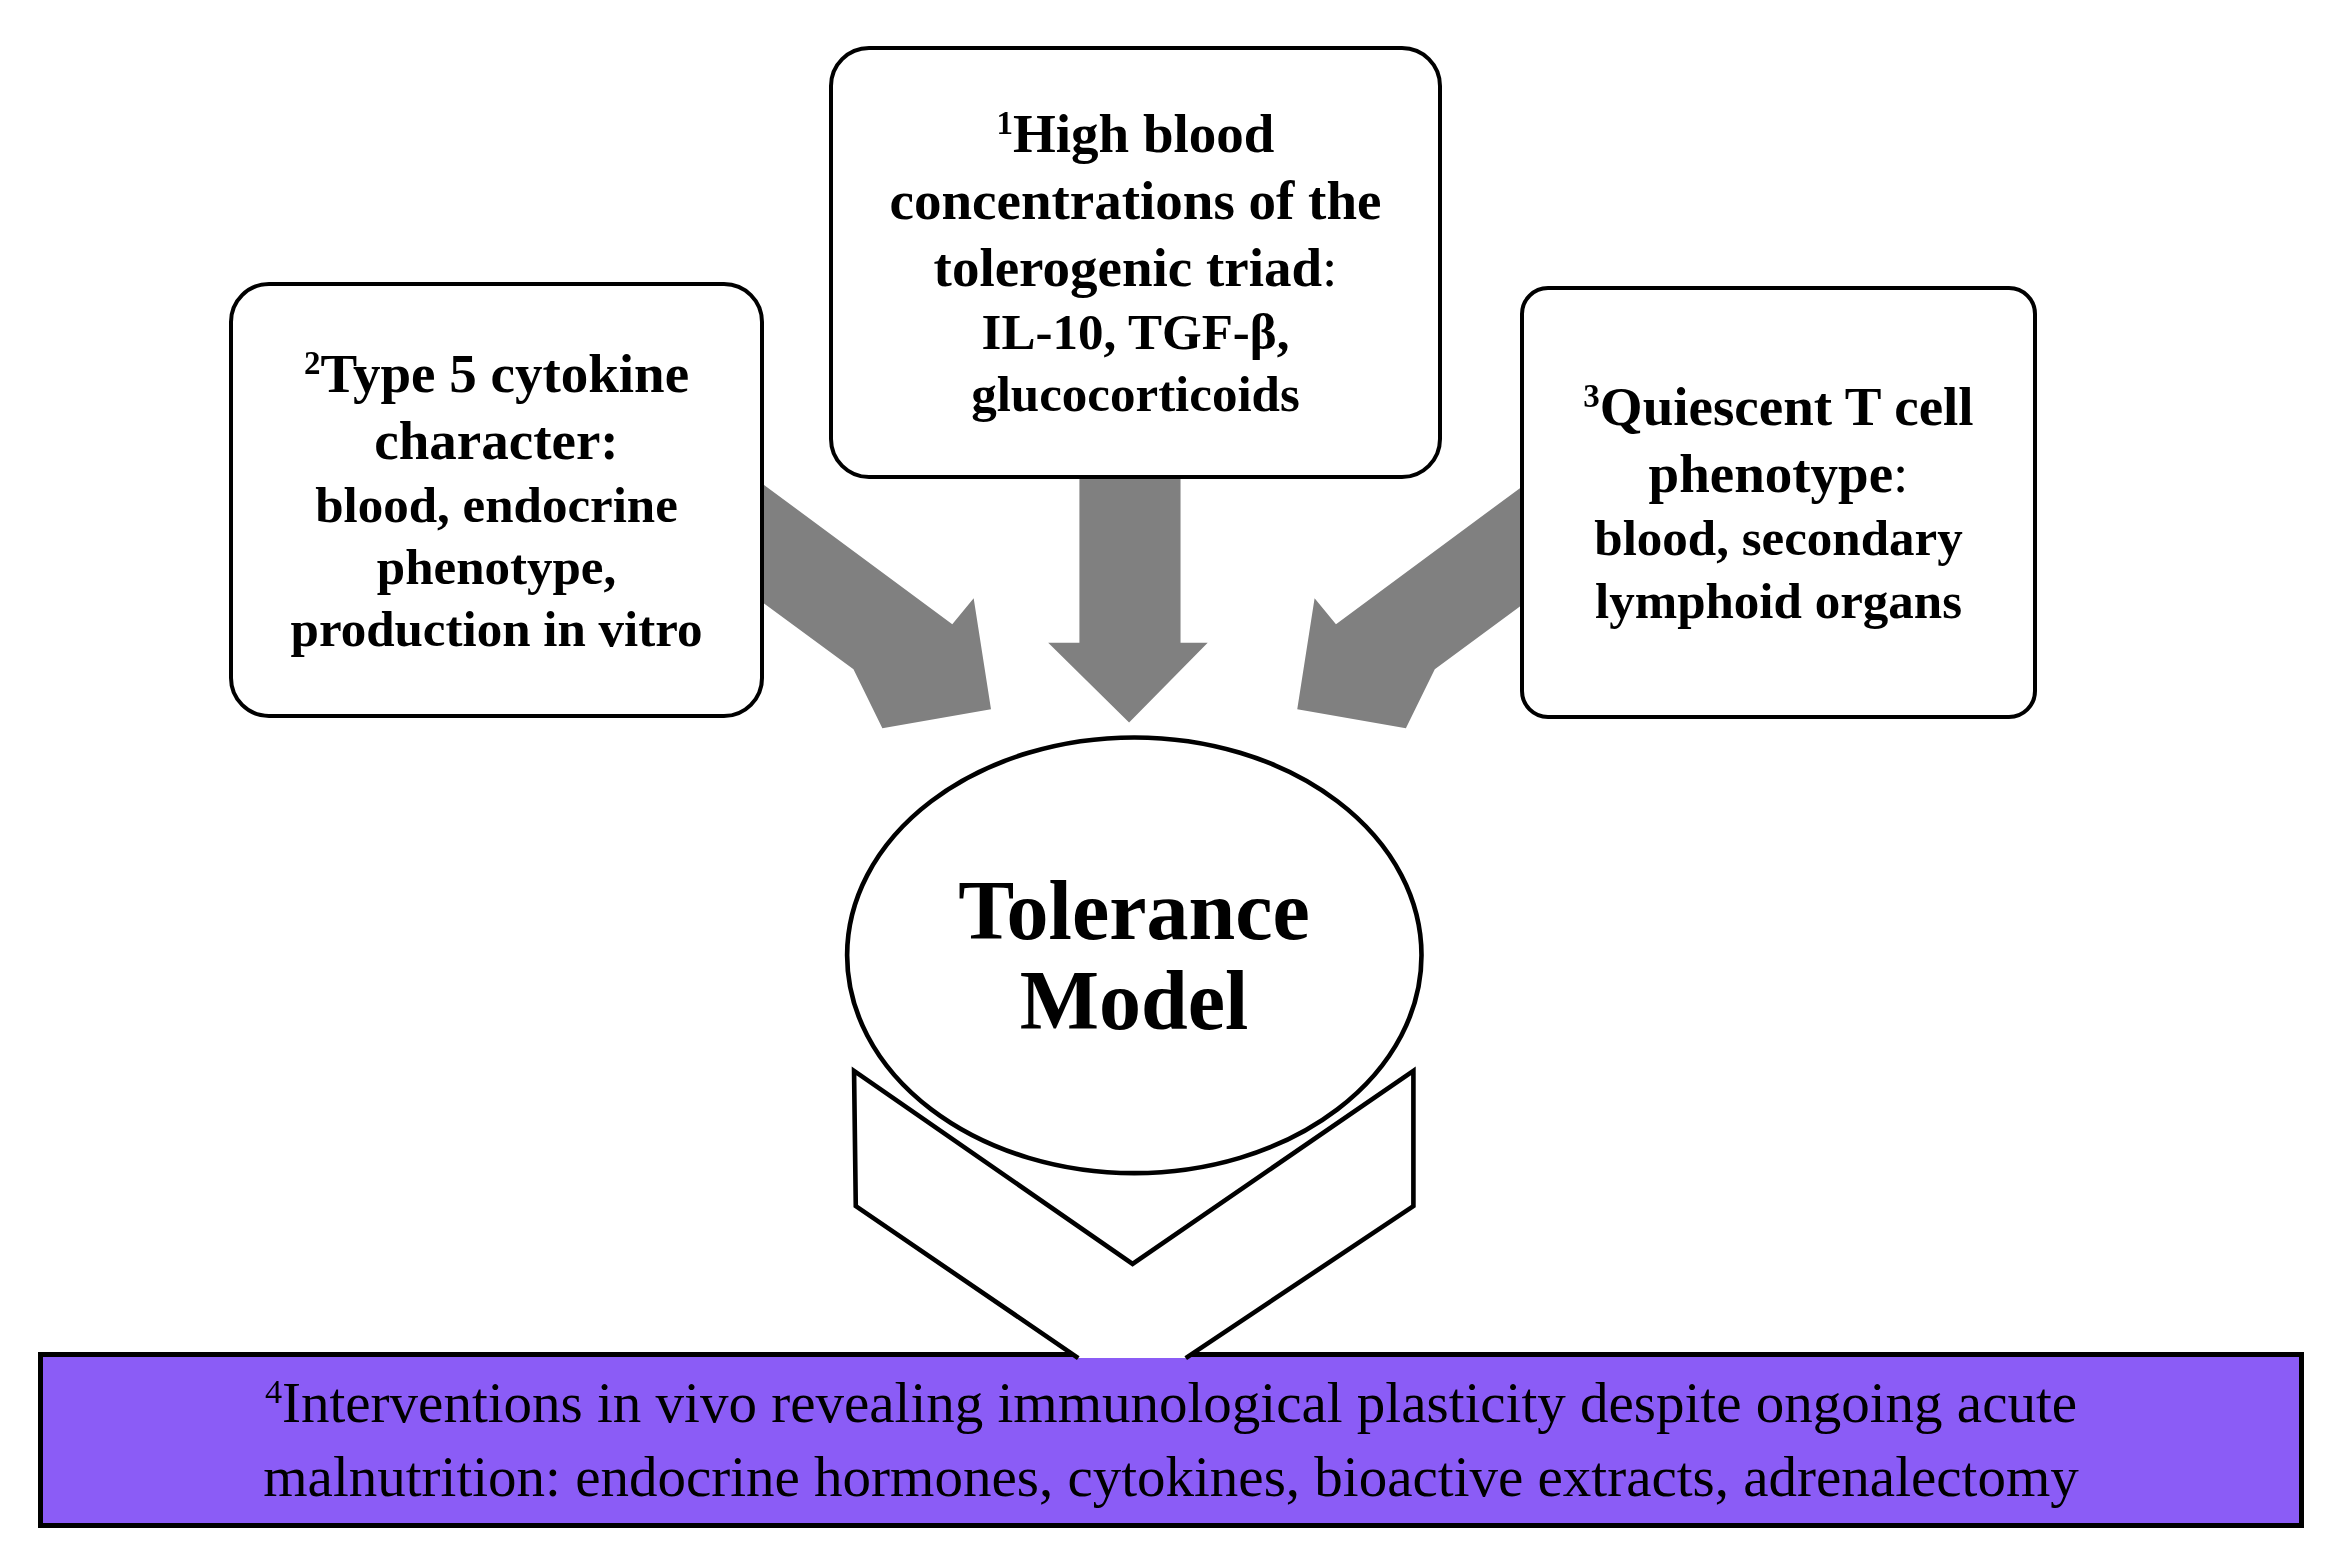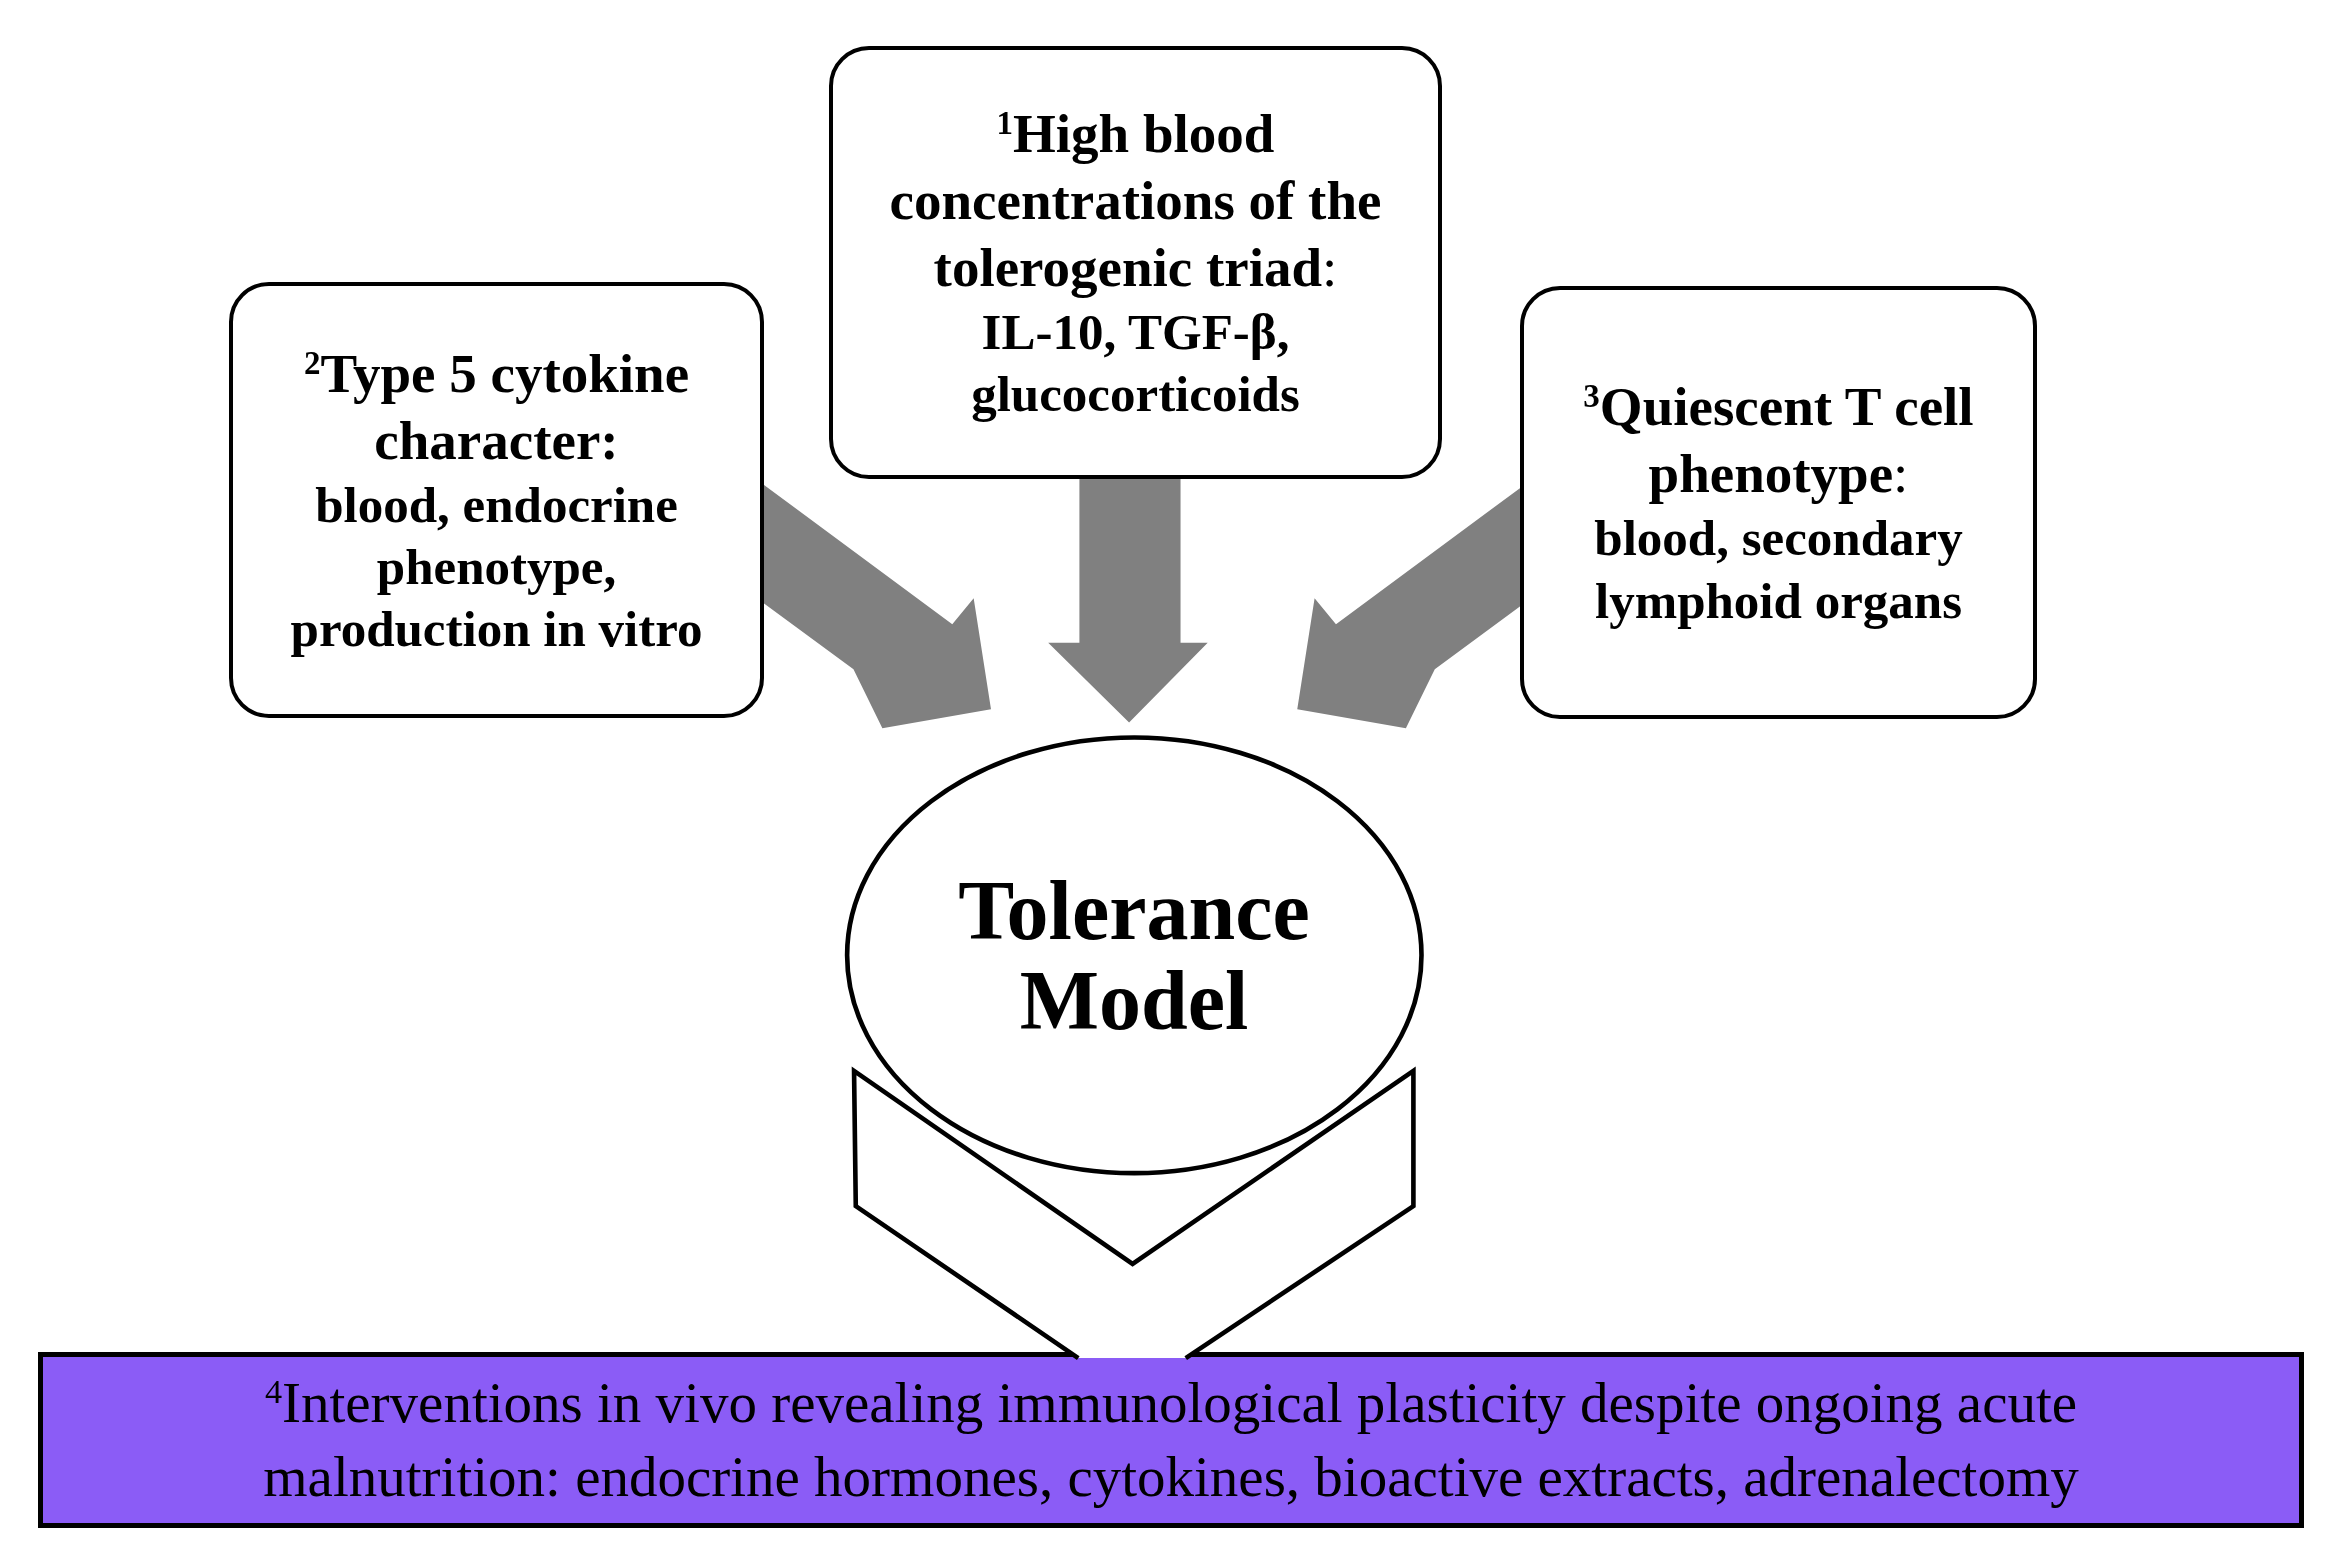--- a/index.html
+++ b/index.html
@@ -32,21 +32,21 @@
     display: flex;
     flex-direction: column;
     align-items: center;
     justify-content: center;
     text-align: center;
     z-index: 2;
     gap: 0;
   }
   #box-top    { left: 829px; top:  46px; width: 613px; height: 433px; }
   #box-left   { left:  229px; top: 282px; width:  535px; height: 436px; }
-  #box-right  { left: 1520px; top: 286px; width:  517px; height: 433px; }
+  #box-right  { left: 1520px; top: 286px; width:  517px; height: 433px; border-radius: 28px; }
   .box-title {
     font-weight: bold;
     font-size: 55px;
     line-height: 1.22;
   }
   .box-body {
     font-weight: bold;
     font-size: 51px;
     line-height: 1.22;
   }

